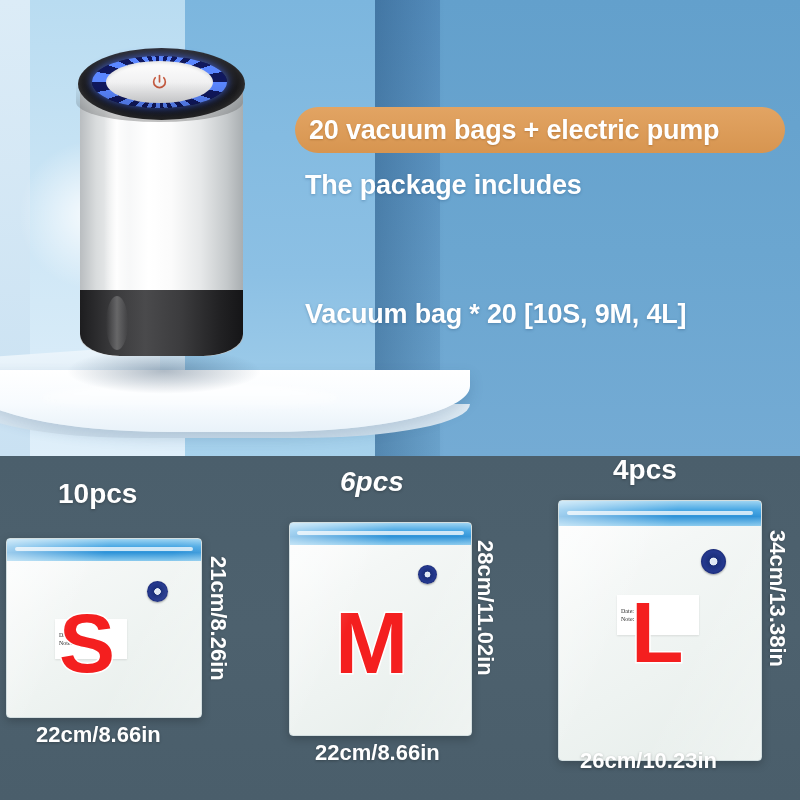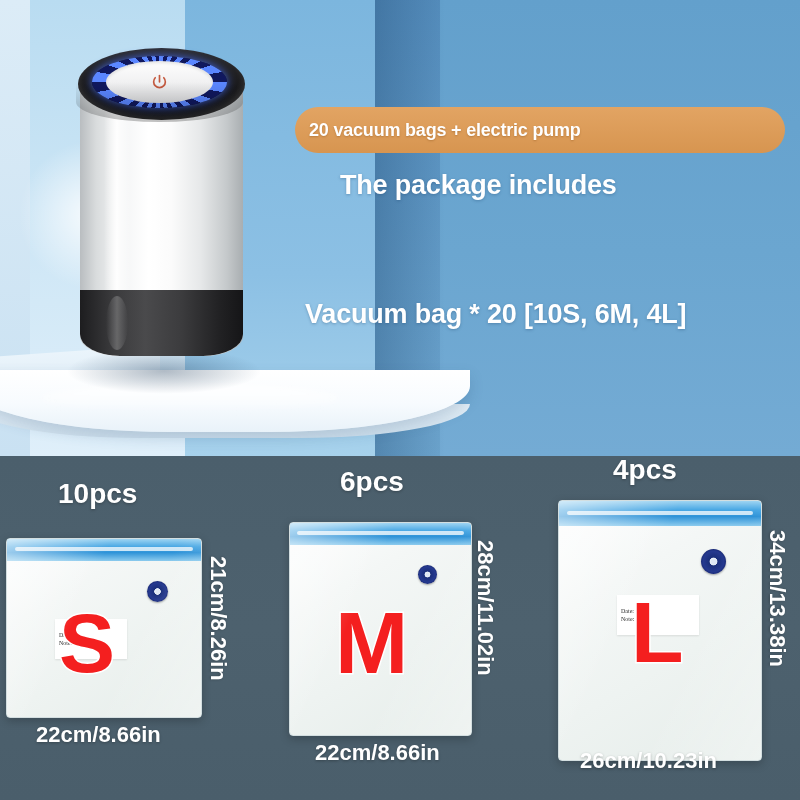--- a/index.html
+++ b/index.html
@@ -117,29 +117,29 @@
   }
 
   
   .badge{
     position:absolute;left:295px;top:107px;width:490px;height:46px;
     background:linear-gradient(180deg,#e2a463 0%,#d79550 100%);
     border-radius:24px;
     display:flex;align-items:center;
   }
   .badge-text{
-    color:#ffffff;font-size:18px;font-weight:bold;
+    color:#ffffff;font-size:27px;font-weight:bold;
     padding-left:14px;letter-spacing:-.2px;white-space:nowrap;
     text-shadow:0 1px 2px rgba(120,70,20,.35);
   }
   .line{
     position:absolute;left:305px;color:#ffffff;font-size:27px;font-weight:bold;
     white-space:nowrap;text-shadow:0 1px 3px rgba(30,70,110,.35);letter-spacing:-.2px;
   }
-  .line1{top:170px;margin-left:35px;}
+  .line1{top:170px;}
   .line2{top:235px;}
   .line3{top:299px;}
 
   
   .bottom-scene{
     position:absolute;left:0;top:456px;width:800px;height:344px;
     background:linear-gradient(180deg,#4b5f6c 0%,#4d616e 50%,#4a5e6b 100%);
   }
   .bag-group{position:absolute;}
   .pcs{
@@ -238,21 +238,21 @@
           </svg>
         </div>
         <div class="pump-top-shade"></div>
       </div>
     </div>
 
     <div class="badge">
       <span class="badge-text">20 vacuum bags + electric pump</span>
     </div>
     <div class="line line1">The package includes</div>
-    <div class="line line3">Vacuum bag * 20 [10S, 6M, 4L]</div>
+    <div class="line line3">Vacuum bag * 20 [10S, 9M, 4L]</div>
   </div>
 
   <div class="bottom-scene">
 
     <div class="bag-group" style="left:0;top:0;">
       <div class="pcs" style="left:58px;top:22px;">10pcs</div>
       <div class="bag" style="left:6px;top:82px;width:194px;height:178px;">
         <div class="bag-zip" style="height:22px;"></div>
         <div class="note-label" style="left:48px;top:80px;width:72px;height:40px;">
           <span class="note-line">Date:</span>
@@ -260,21 +260,21 @@
         </div>
         <div class="valve" style="left:140px;top:42px;width:21px;height:21px;"></div>
         <div class="bag-letter" style="left:52px;top:62px;font-size:84px;">S</div>
         <div class="bag-sheen"></div>
       </div>
       <div class="dim-h" style="left:205px;top:100px;">21cm/8.26in</div>
       <div class="dim-w" style="left:36px;top:266px;">22cm/8.66in</div>
     </div>
 
     <div class="bag-group" style="left:0;top:0;">
-      <div class="pcs" style="left:340px;top:10px;">6pcs</div>
+      <div class="pcs" style="left:340px;top:10px;font-style:italic;">6pcs</div>
       <div class="bag" style="left:289px;top:66px;width:181px;height:212px;">
         <div class="bag-zip" style="height:22px;"></div>
         <div class="valve" style="left:128px;top:42px;width:19px;height:19px;"></div>
         <div class="bag-letter" style="left:45px;top:76px;font-size:88px;">M</div>
         <div class="bag-sheen"></div>
       </div>
       <div class="dim-h" style="left:472px;top:84px;">28cm/11.02in</div>
       <div class="dim-w" style="left:315px;top:284px;">22cm/8.66in</div>
     </div>
 

